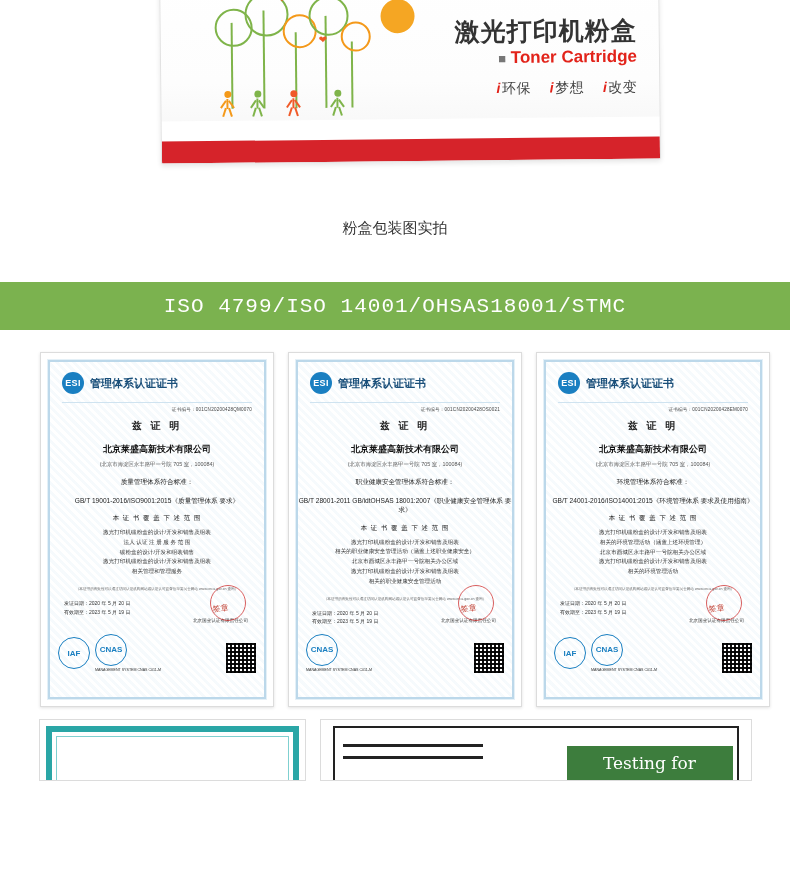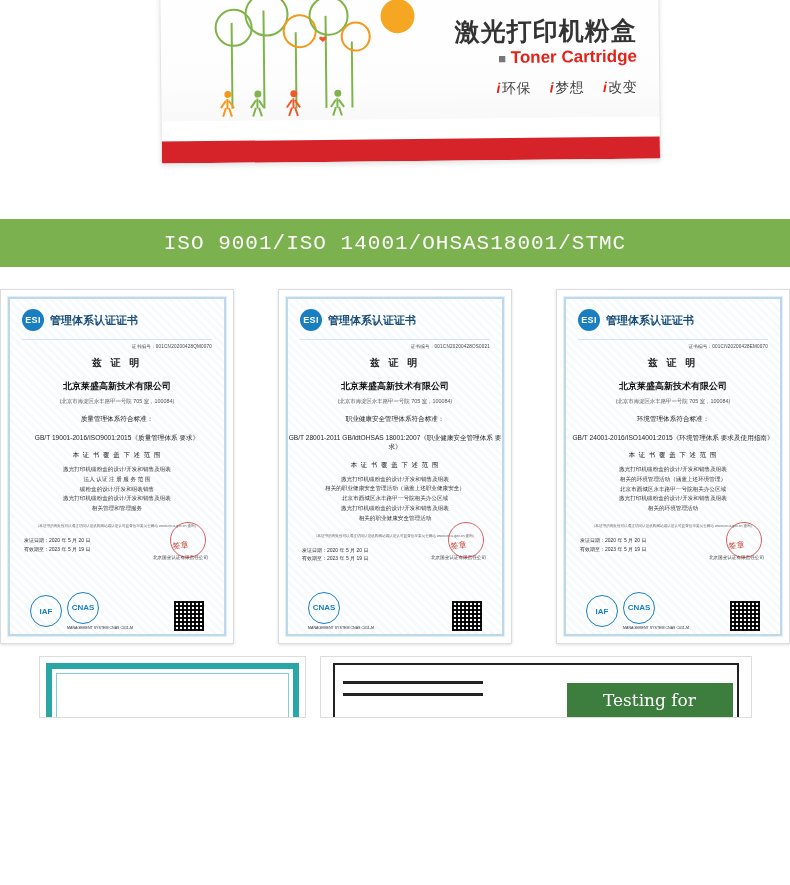--- a/index.html
+++ b/index.html
@@ -223,23 +223,24 @@
   .green-bar span {
     color: #ffffff;
     font-family: "Liberation Mono", monospace;
     font-size: 21px;
     letter-spacing: 1px;
   }
 
   
   .cert-row {
     display: flex;
-    justify-content: space-between;
-    gap: 24px;
+    justify-content: center;
+    gap: 14px;
     margin-top: 22px;
+    margin-left: 20px;
   }
   .cert {
     width: 232px;
     height: 353px;
     background: #ffffff;
     border: 1px solid #dcdcdc;
     box-shadow: 0 1px 3px rgba(0,0,0,0.12);
     position: relative;
     overflow: hidden;
   }
@@ -370,25 +371,25 @@
     width: 34px;
     height: 34px;
     border: 1.4px solid #cc2b2b;
     border-radius: 50%;
     opacity: 0.75;
   }
   .cert-footer {
     position: absolute;
     left: 0;
     right: 0;
-    bottom: 3px;
+    bottom: 24px;
     display: flex;
     align-items: flex-end;
     justify-content: space-between;
-    padding: 0 20px;
+    padding: 0 8px;
   }
   .round-badge {
     width: 30px;
     height: 30px;
     border-radius: 50%;
     border: 1.6px solid #1a7fc1;
     color: #1a7fc1;
     font-size: 8px;
     font-weight: bold;
     display: flex;
@@ -566,24 +567,25 @@
         <div class="cert-chip">ISO</div>
         <div class="cert-chip dark">CE</div>
         <div class="cert-chip dark">RoHS</div>
       </div>
 
       <div class="pkg-white-strip"></div>
       <div class="pkg-red-strip"></div>
     </div>
   </div>
 
+  <div class="photo-caption">粉盒包装图实拍</div>
 
 
   <div class="green-bar">
-    <span>ISO 9001/ISO 14001/OHSAS18001/STMC</span>
+    <span>ISO 4799/ISO 14001/OHSAS18001/STMC</span>
   </div>
 
   <div class="cert-row">
 
     <div class="cert">
       <div class="cert-inner">
         <div class="cert-head">
           <div class="esi-logo">ESI</div>
           <div class="cert-head-title">管理体系认证证书</div>
         </div>

